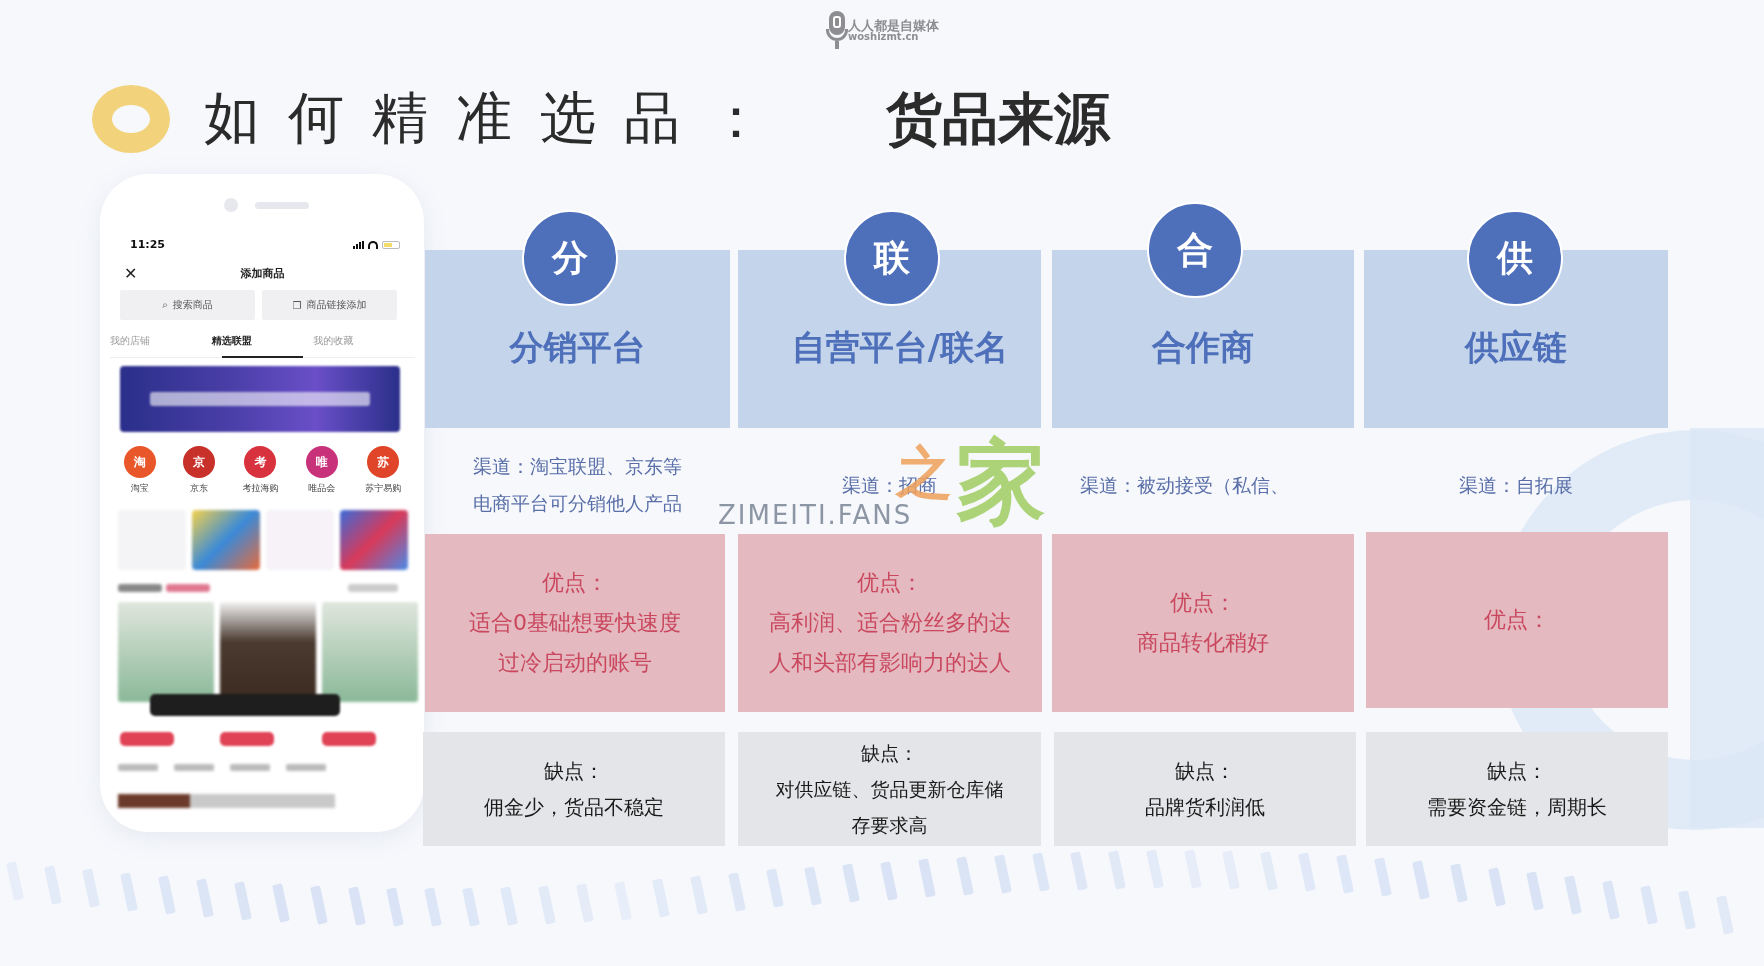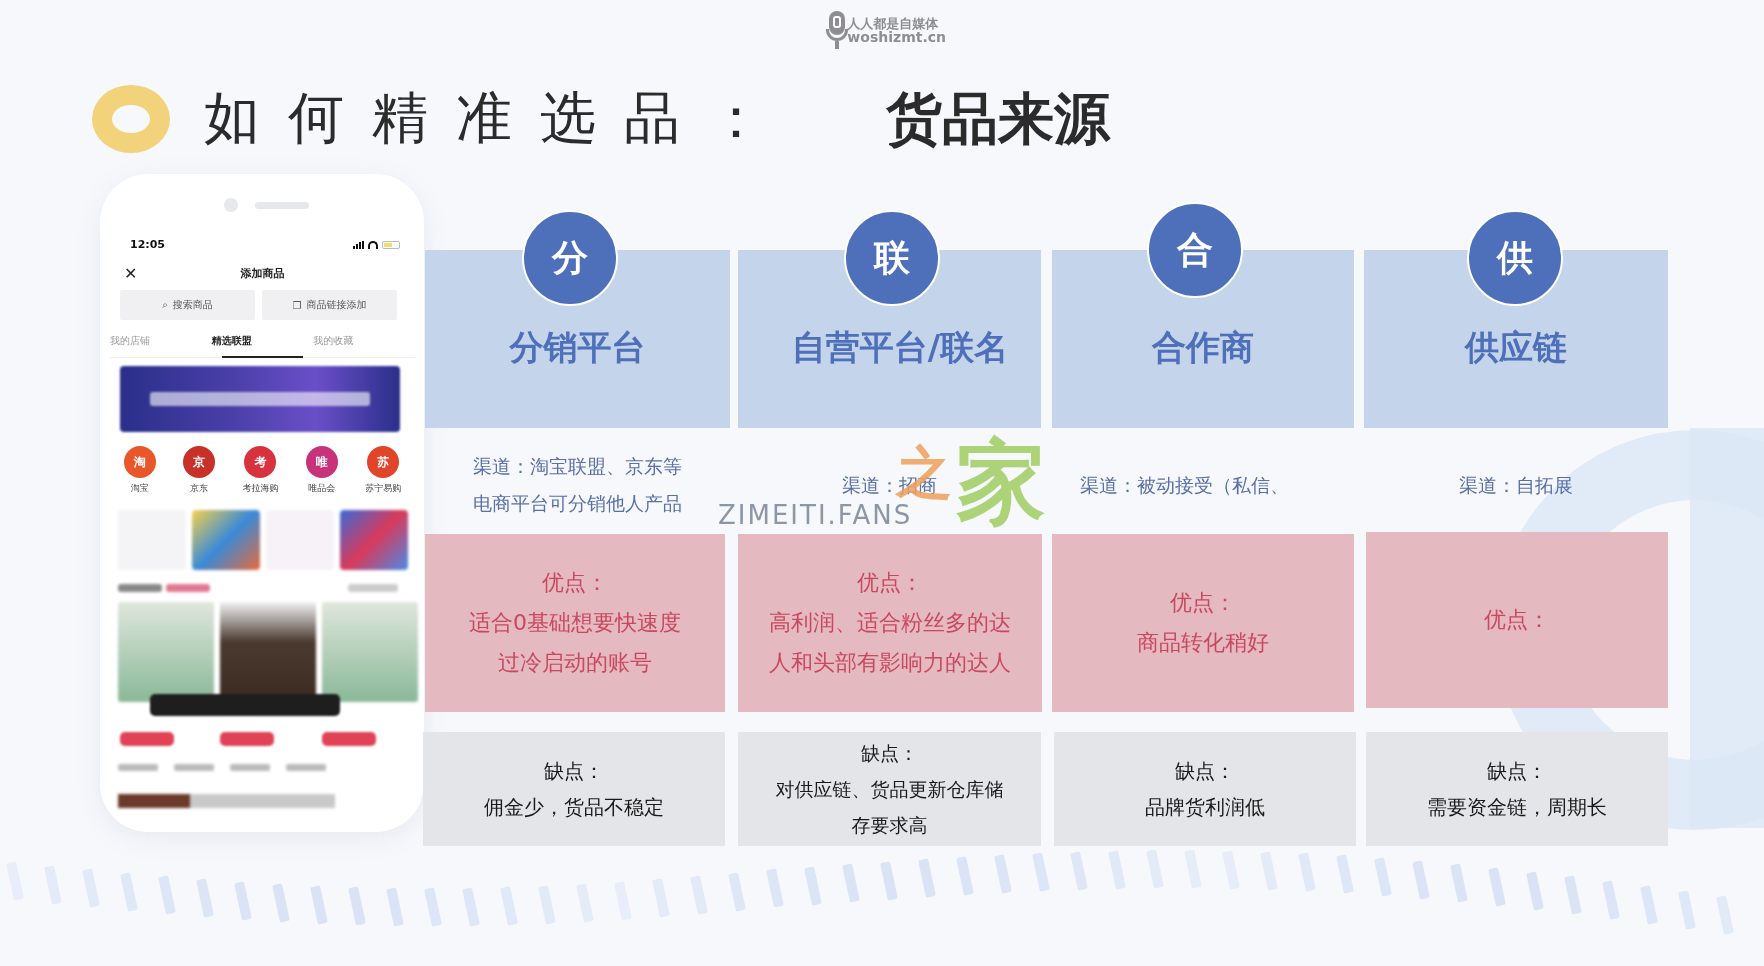--- a/index.html
+++ b/index.html
@@ -14,21 +14,21 @@
     position: absolute; left: 826px; top: 10px; width: 120px; height: 40px;
     display: flex; align-items: center; color: #8e8e92;
   }
   .top-logo .mic { width: 22px; height: 38px; position: relative; }
   .top-logo .mic .head { position: absolute; left: 3px; top: 0; width: 16px; height: 24px; border-radius: 8px; background: #8e8e92; }
   .top-logo .mic .head span { position: absolute; left: 4px; top: 5px; width: 8px; height: 12px; border: 2px solid #fff; border-radius: 3px; }
   .top-logo .mic .base { position: absolute; left: 0; top: 18px; width: 22px; height: 12px; border: 3px solid #8e8e92; border-top: none; border-radius: 0 0 11px 11px; }
   .top-logo .mic .stand { position: absolute; left: 9px; top: 30px; width: 4px; height: 8px; background: #8e8e92; }
   .top-logo .txt { display: flex; flex-direction: column; line-height: 1; font-weight: bold; }
   .top-logo .txt .cn { font-size: 13px; }
-  .top-logo .txt .en { font-size: 14px; }
+  .top-logo .txt .en { font-size: 10px; }
 
   
   .deco-stripes {
     position: absolute; left: 0; top: 800px; width: 1764px; height: 170px; overflow: hidden;
   }
   .deco-stripes .stripe {
     position: absolute; width: 10px; height: 38px; background: #d9e3f5; border-radius: 2px;
     transform: rotate(-12deg);
   }
   .deco-arc {
@@ -180,21 +180,21 @@
 <div class="title-row">
   <div class="title-ring"></div>
   <span class="title-text">如何精准选品：</span>
 </div>
 <div class="title-sub">货品来源</div>
 
 <div class="phone">
   <div class="cam"></div>
   <div class="speaker"></div>
   <div class="status">
-    <span class="time">12:05</span>
+    <span class="time">11:25</span>
     <span class="icons">
       <span class="sig">
           <i style="height:3px"></i>
           <i style="height:5px"></i>
           <i style="height:7px"></i>
           <i style="height:8px"></i>
         </span>
       <span class="wifi"></span>
       <span class="batt"></span>
     </span>

